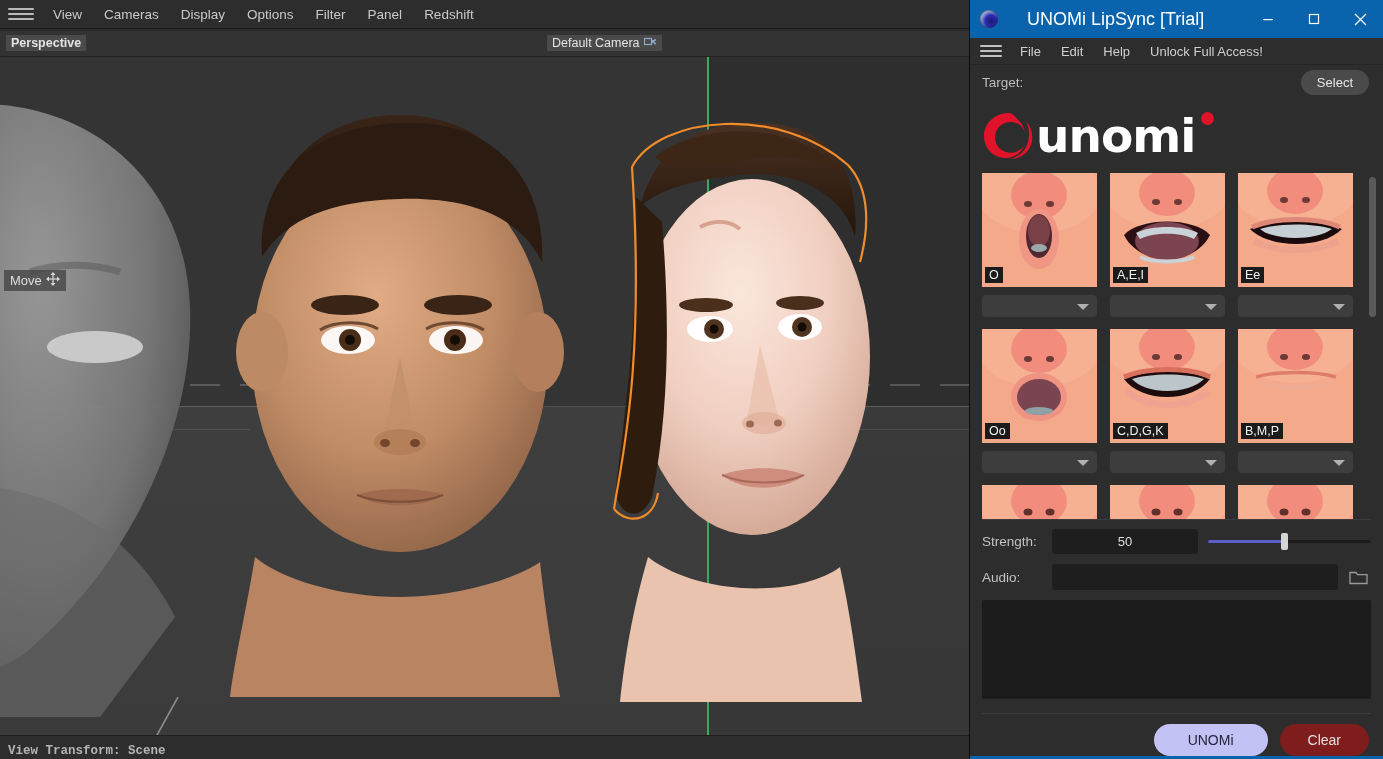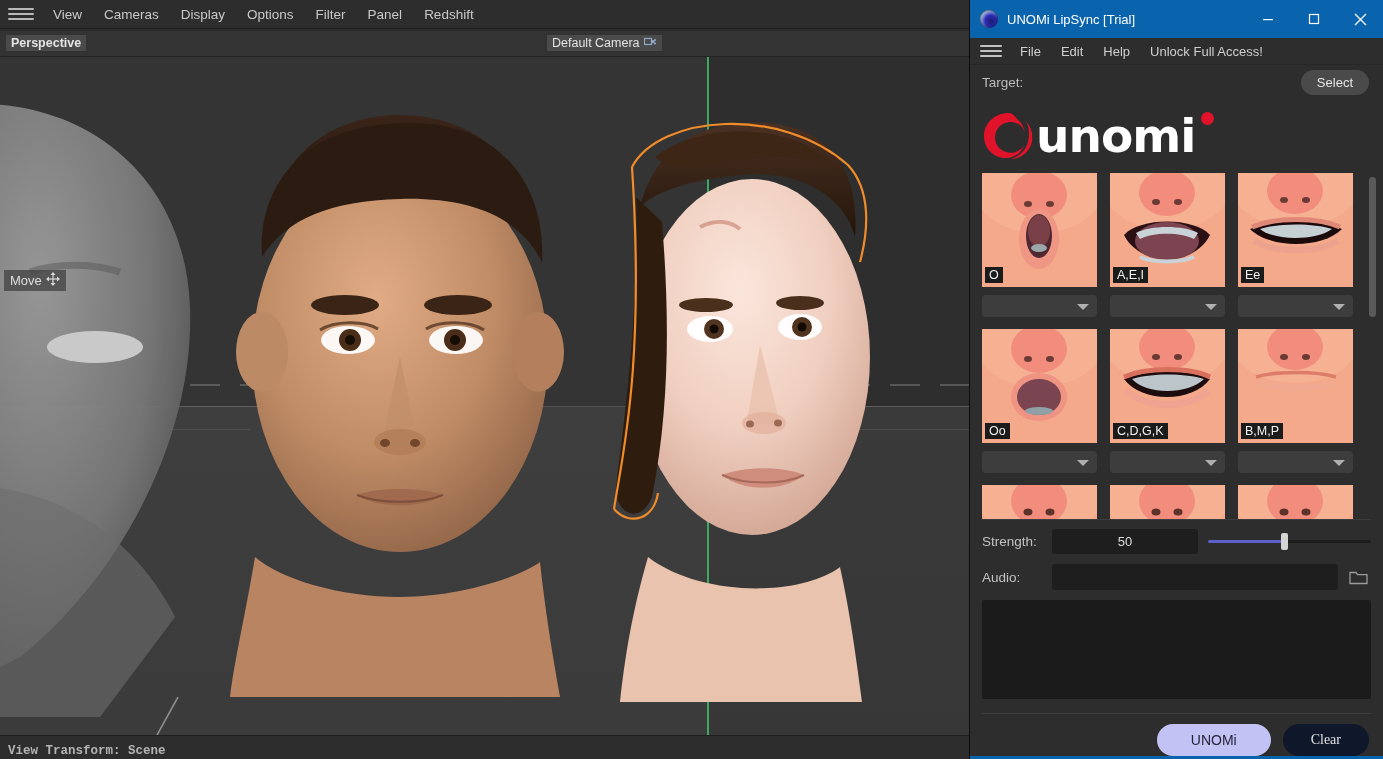--- a/index.html
+++ b/index.html
@@ -106,21 +106,21 @@
   #titlebar {
     height: 38px; background: #0a64ad; display: flex; align-items: center;
     flex: 0 0 38px;
   }
   #app-orb {
     width: 18px; height: 18px; margin-left: 10px; margin-right: 9px; flex:0 0 auto;
     border-radius: 50%;
     background: radial-gradient(circle at 62% 62%, #1b1b6e 0%, #2b2bb5 38%, #8f9fd8 62%, #e9eef8 80%, #aab6d6 100%);
     box-shadow: inset 0 0 2px #000;
   }
-  #app-title { color: #ffffff; font-size: 13px; flex: 1 1 auto; }
+  #app-title { color: #ffffff; font-size: 18px; flex: 1 1 auto; margin-left: 20px; }
   .win-btn {
     width: 46px; height: 38px; display: flex; align-items: center; justify-content: center;
     color: #fff; cursor: default;
   }
 
   #unomi-menubar {
     height: 27px; flex: 0 0 27px; background: #2d2d2d;
     display: flex; align-items: center; border-bottom: 1px solid #262626;
   }
   .hamburger.sm { width: 22px; height: 15px; margin-left: 10px; margin-right: 8px; gap: 3px; }
@@ -234,22 +234,22 @@
   #divider2 { height: 1px; background: #3d3d3d; margin: 4px 12px 0 12px; flex: 0 0 1px; }
   #footer {
     flex: 0 0 52px; display: flex; align-items: center; justify-content: flex-end;
     gap: 12px; padding-right: 14px;
   }
   #sync-btn {
     background: #c3c2f5; color: #24243a; font-size: 14px; border: none;
     border-radius: 16px; padding: 8px 34px; cursor: pointer;
   }
   #clear-btn {
-    background: #0f172a; color: #e2e2e2; font-size: 14px; border: none;
-    border-radius: 16px; padding: 8px 28px; cursor: pointer; font-family: Liberation Serif, serif;
+    background: #7f1d1d; color: #e2e2e2; font-size: 14px; border: none;
+    border-radius: 16px; padding: 8px 28px; cursor: pointer;
   }
   #bottom-accent {
     position: absolute; left: 0; bottom: 0; width: 414px; height: 3px;
     background: #0a64ad;
   }
 </style>
 </head>
 <body>
 
 <div id="root">

